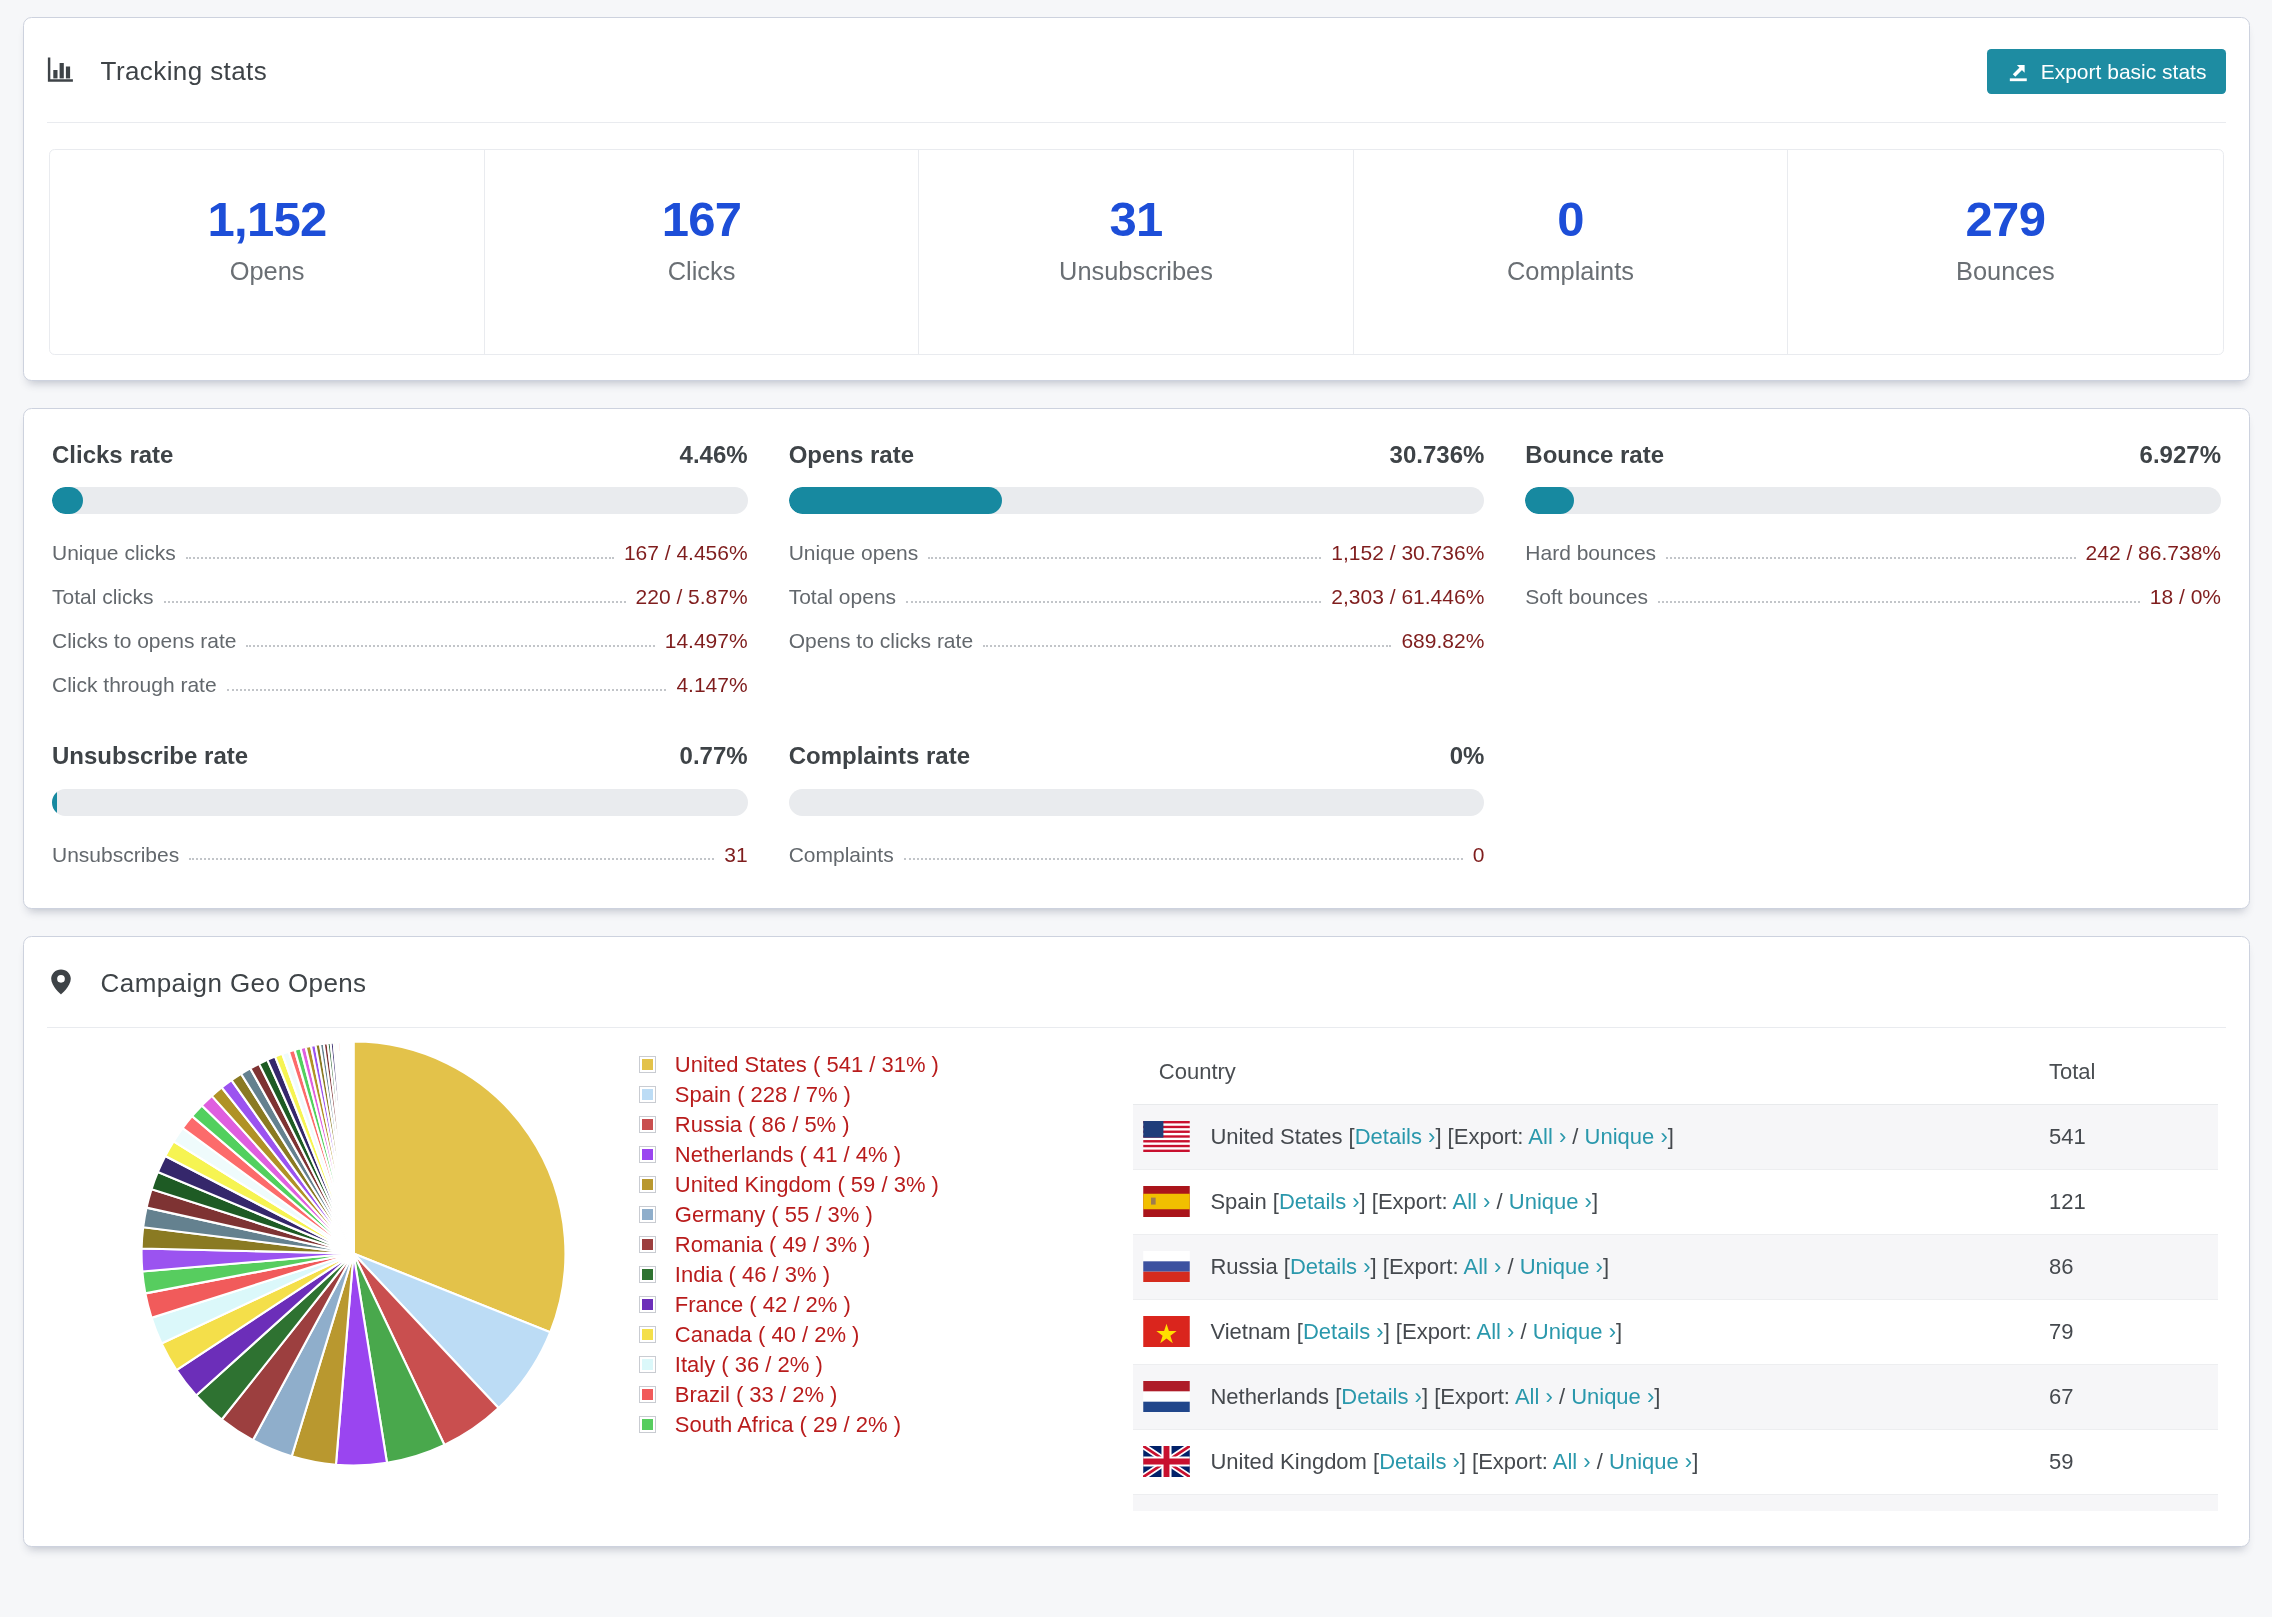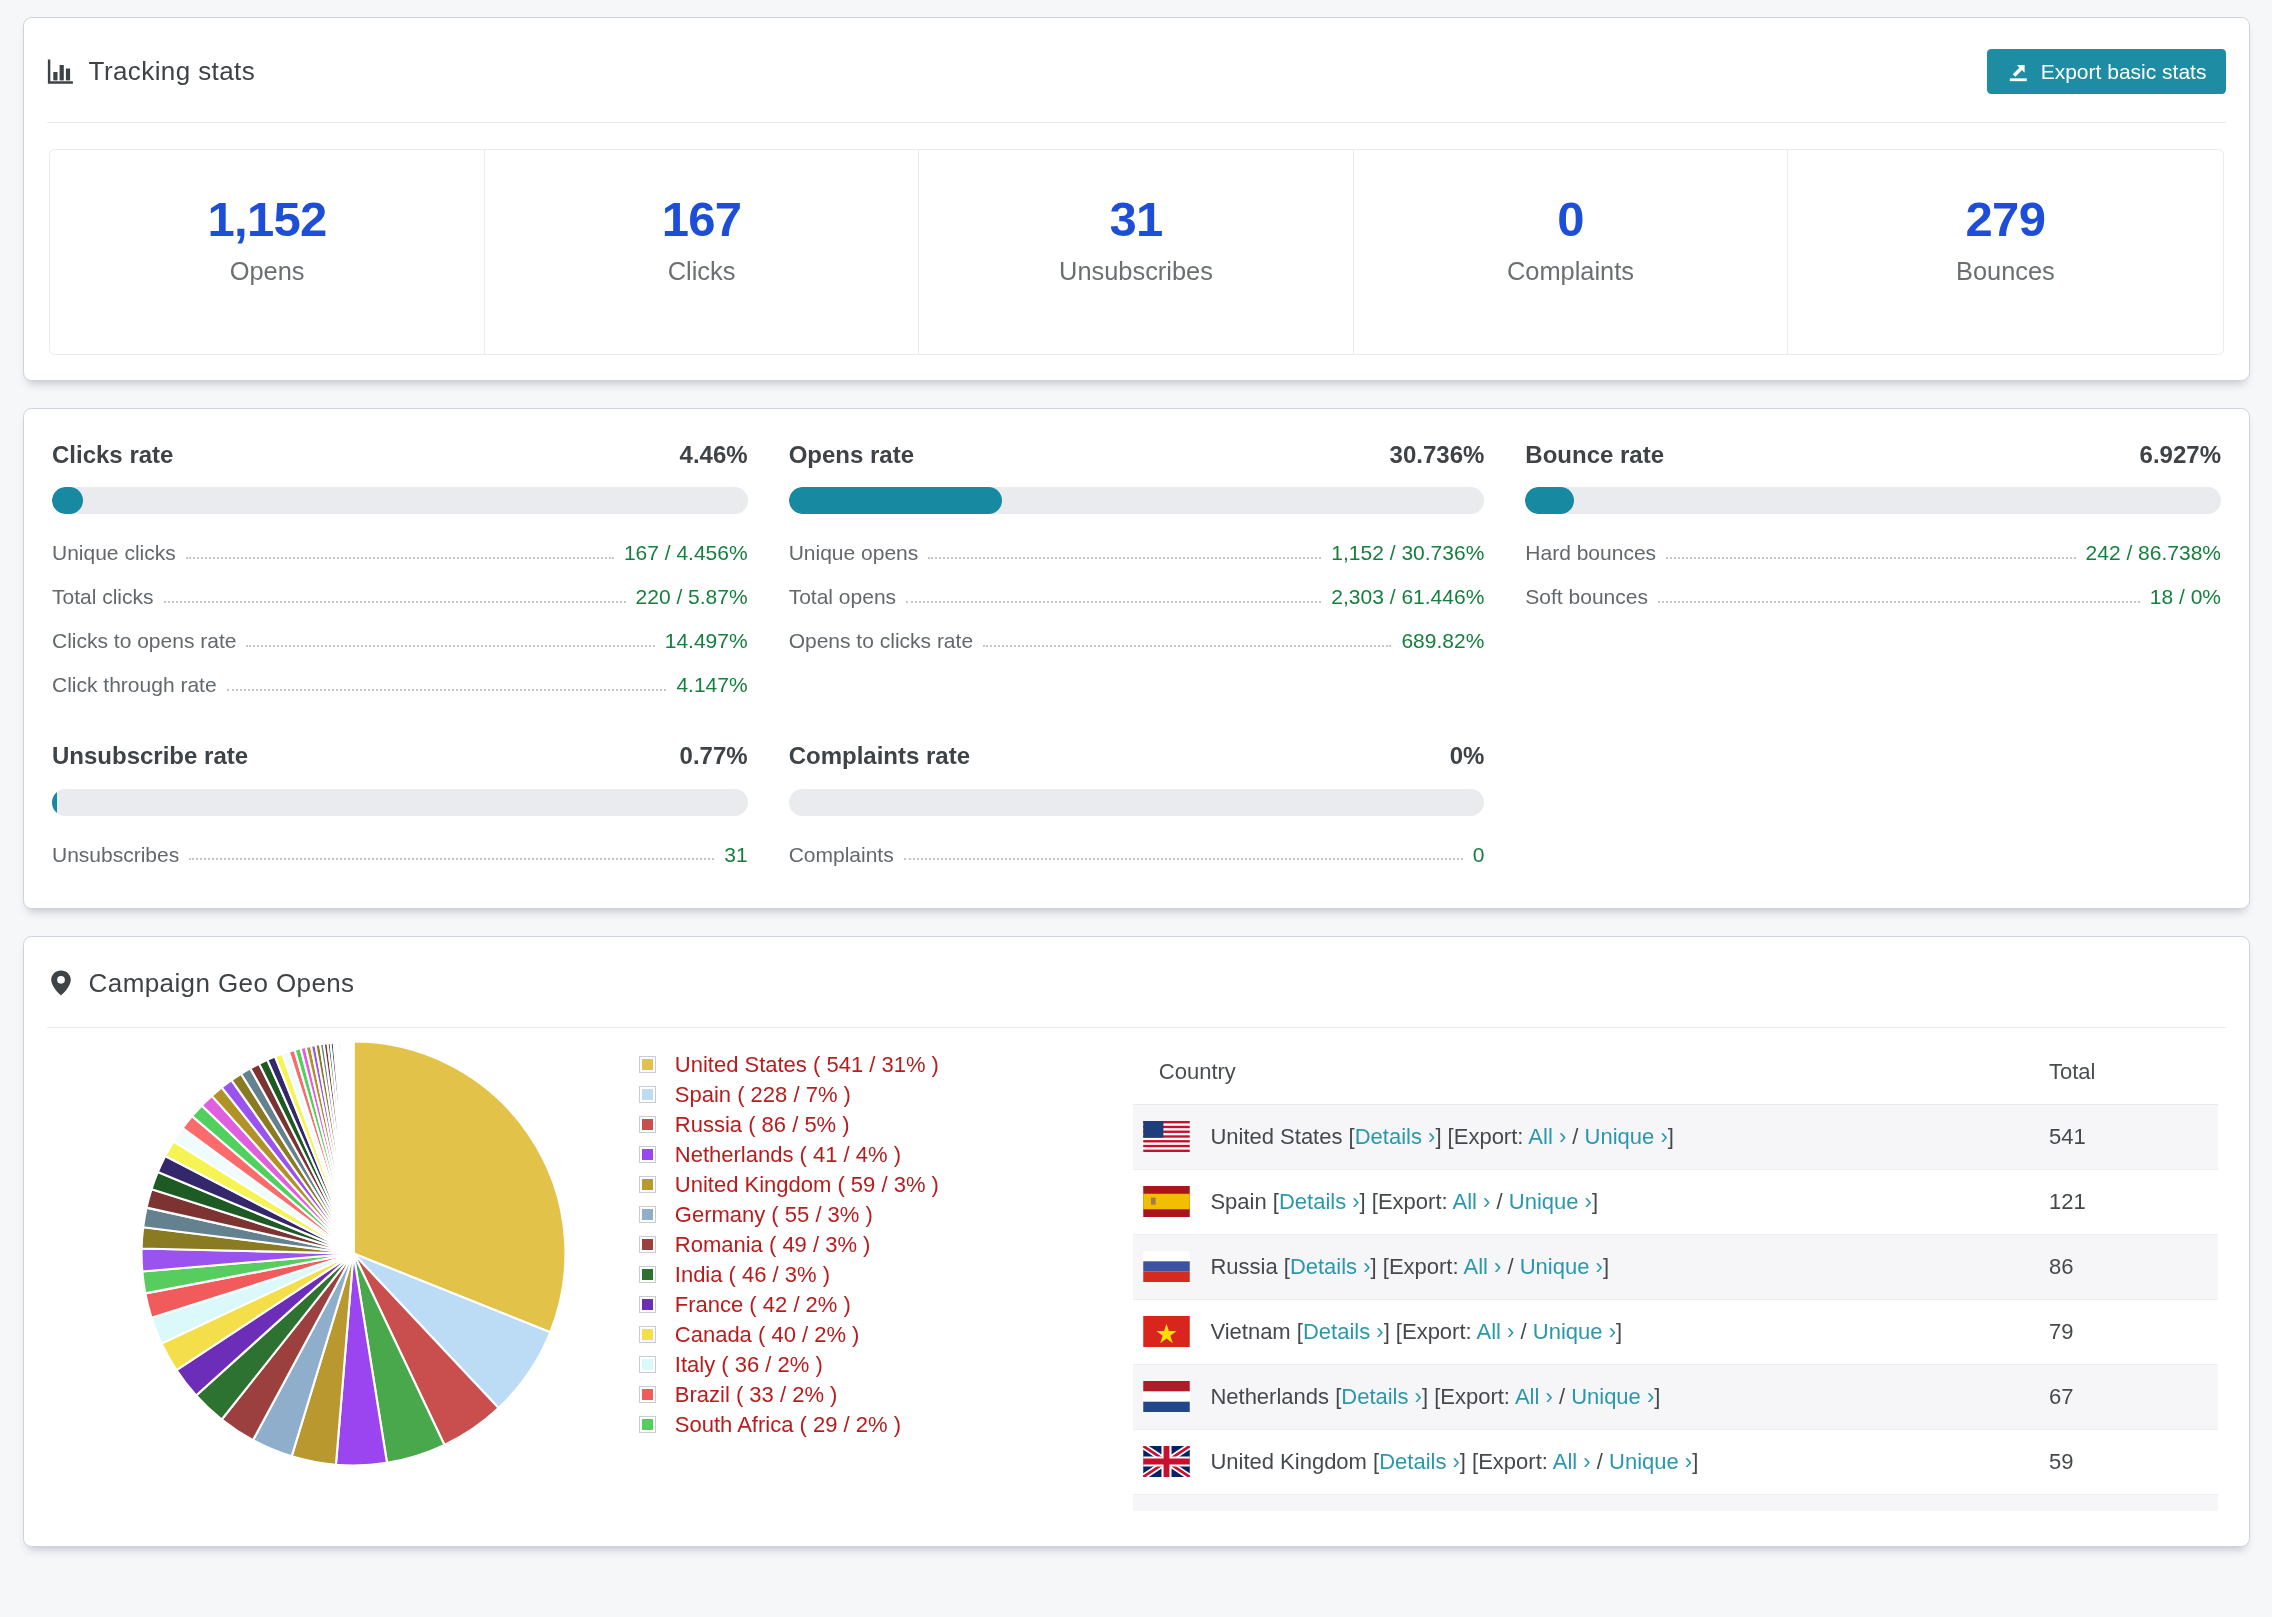--- a/index.html
+++ b/index.html
@@ -19,21 +19,21 @@
     box-shadow:0 7px 10px -5.6px rgba(40,50,80,.28);
     margin-bottom:27px;
   }
   
   .card-header {
     margin:0 22.6px;
     padding:31px 0 28px;
     border-bottom:1.4px solid #e9ebef;
     display:flex; align-items:center; justify-content:space-between;
   }
-  .header-left { display:flex; align-items:center; gap:14px; }
+  .header-left { display:flex; align-items:flex-start; gap:26px; }
   .card-title { font-size:26px; color:#3e4347; letter-spacing:0.4px; }
   .hdr-icon { width:28px; height:28px; flex:none; }
   .btn-export {
     display:flex; align-items:center; gap:11.3px;
     background:#1e8ca2; color:#fff; border:none; border-radius:4.2px;
     font-family:"Liberation Sans", sans-serif;
     font-size:21px; padding:10.6px 20px; cursor:pointer;
   }
   .btn-export svg { width:22.6px; height:22.6px; }
   
@@ -55,21 +55,21 @@
   .rate-head { display:flex; justify-content:space-between; align-items:baseline; margin-bottom:18.4px; }
   .rate-title { font-size:24px; font-weight:bold; color:#3e4347; }
   .rate-value { font-size:24px; font-weight:bold; color:#3e4347; }
   .bar-track { height:27px; background:#e9ebee; border-radius:13.4px; position:relative; overflow:hidden; }
   .bar-fill  { height:100%; background:#1789a0; border-radius:13.4px; min-width:0; }
   .rate-rows { margin-top:27px; }
   .d-row { display:flex; align-items:baseline; font-size:21px; margin-bottom:20px; }
   .d-row:last-child { margin-bottom:0; }
   .d-label { color:#63686d; white-space:nowrap; }
   .d-leader { flex:1; border-bottom:2.1px dotted #c2c5c9; margin:0 10px 6.4px; align-self:flex-end; }
-  .d-value { color:#15803d; white-space:nowrap; }
+  .d-value { color:#7f1d1d; white-space:nowrap; }
   
   .card.geo { height:611px; overflow:hidden; margin-bottom:0; }
   .geo-content { display:flex; padding:10.6px 31px 0 25.4px; }
   .pie-wrap { width:590px; flex:none; }
   .pie-wrap svg { display:block; margin-left:89px; margin-top:0; }
   .legend { width:494px; flex:none; padding-top:11.3px; }
   .legend-item { display:flex; align-items:center; height:30px; font-size:22px; color:#b91c1c; }
   .legend-swatch { width:17px; height:17px; border:1.4px solid #c9ccd2; background:#fff; padding:2.1px; margin-right:18.4px; flex:none; background-clip:padding-box; }
   .legend-swatch > div { width:100%; height:100%; }
   .table-wrap { flex:1; margin-top:21px; }

